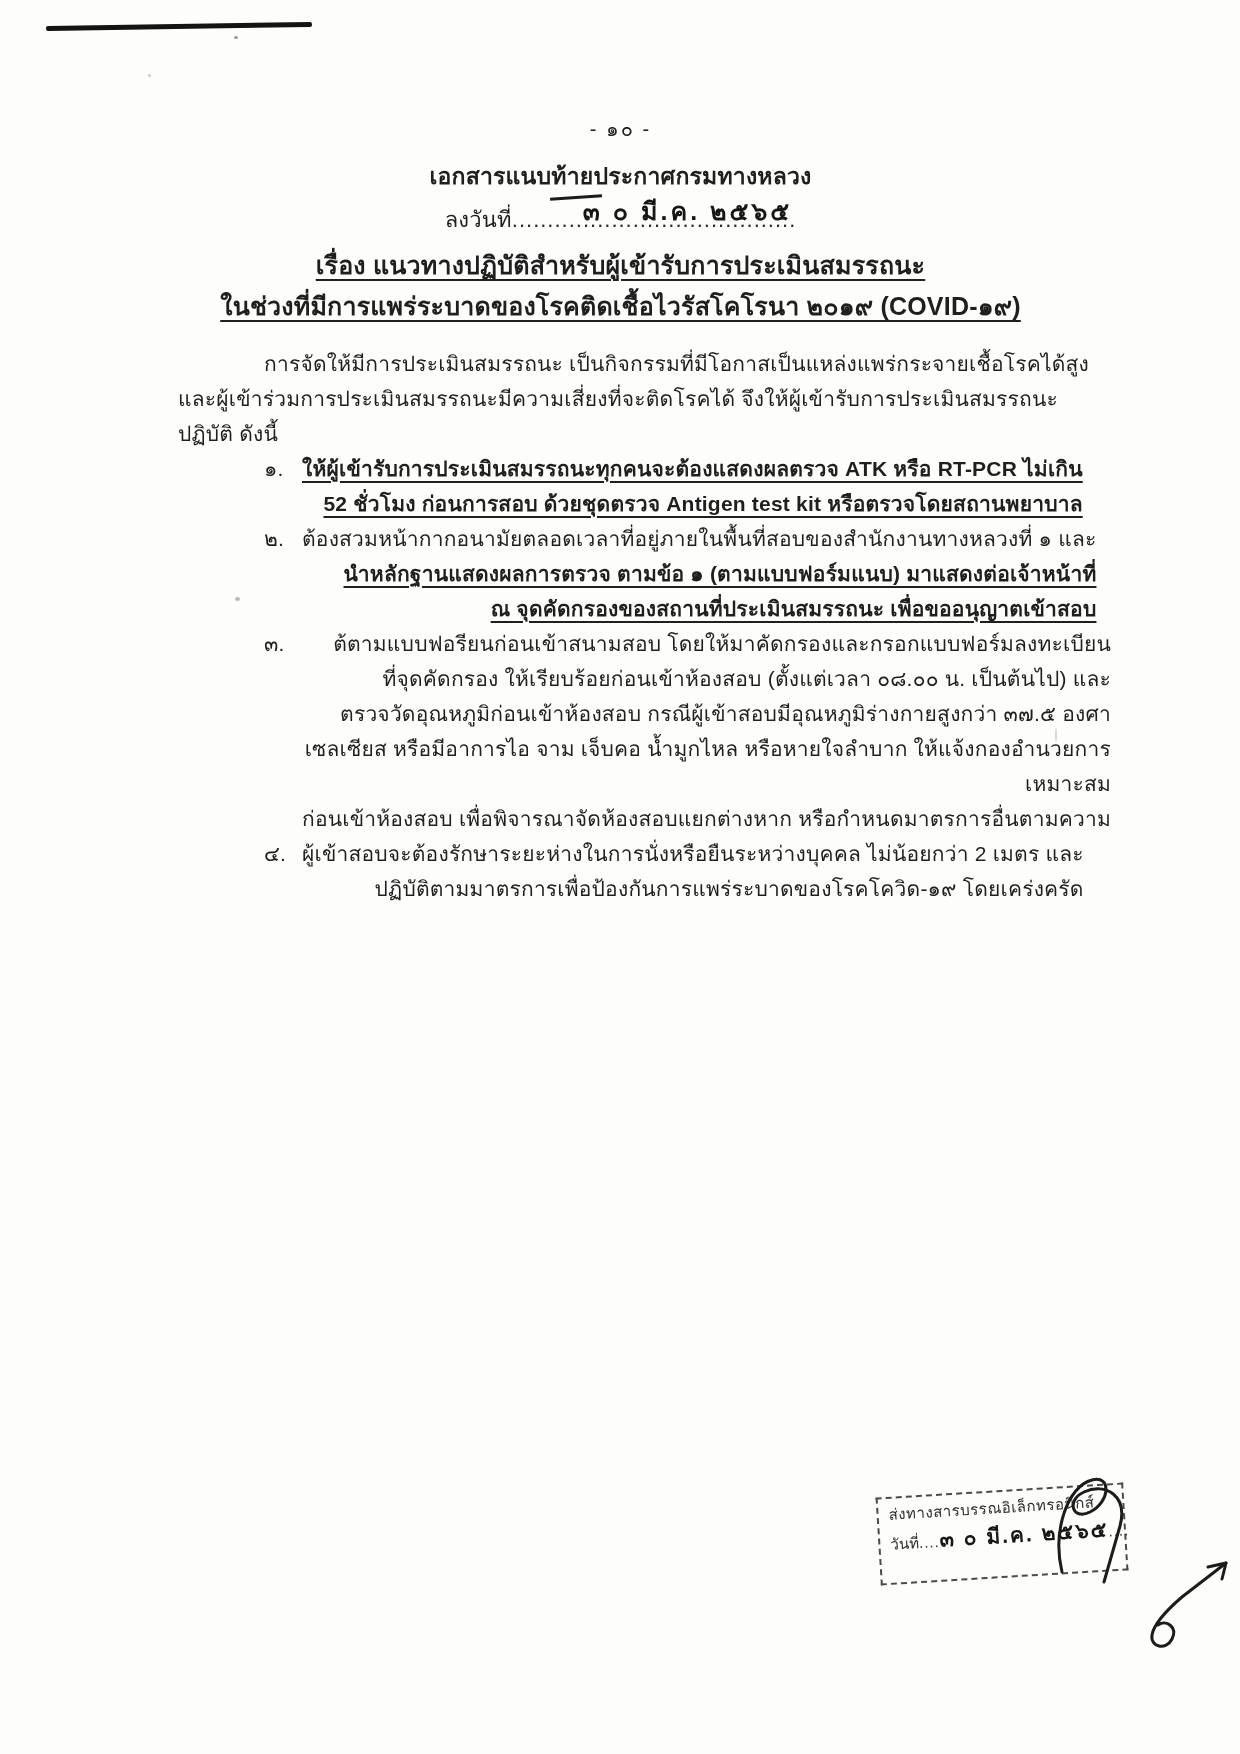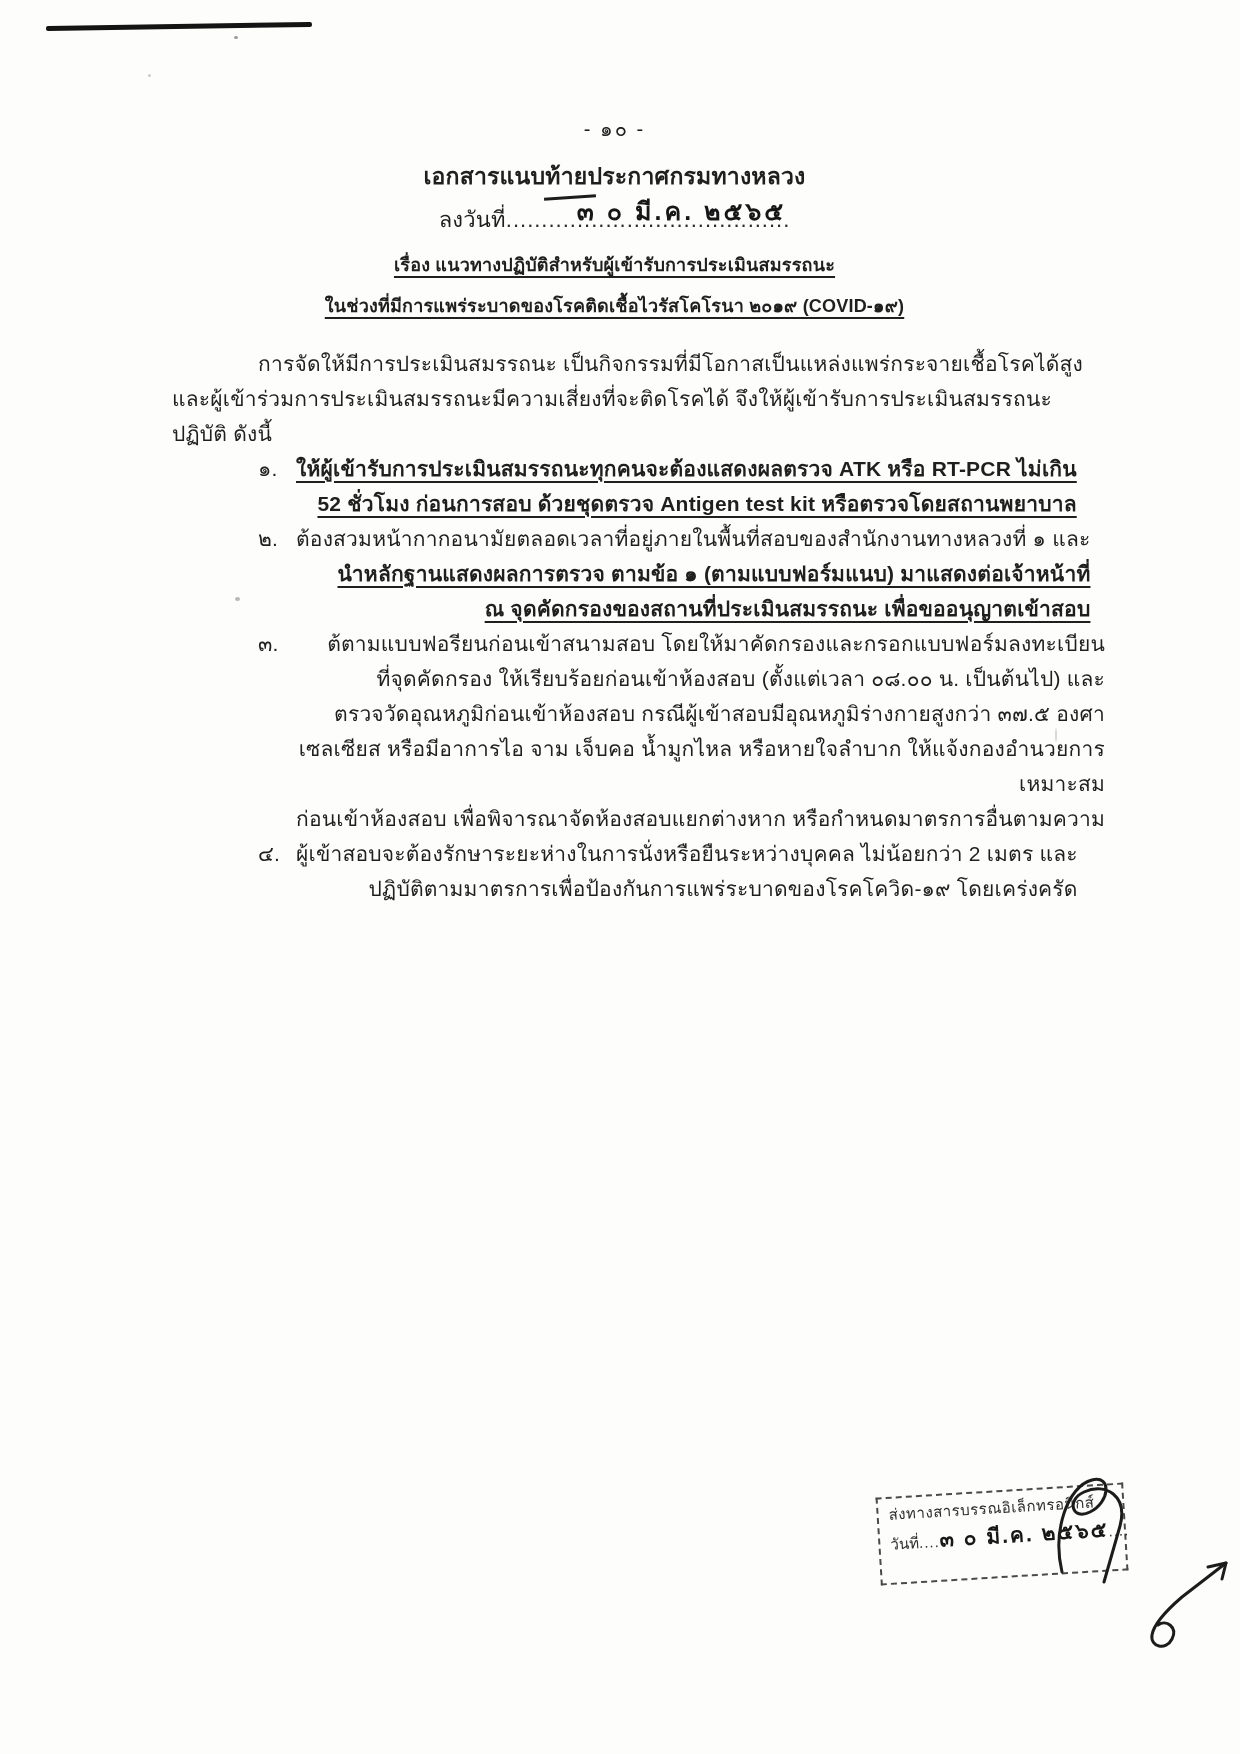--- a/index.html
+++ b/index.html
@@ -26,21 +26,21 @@
   }
   .speck { position: absolute; background: #9a9a9a; border-radius: 50%; }
   .speck.s1 { left: 234px; top: 36px; width: 4px; height: 3px; }
   .speck.s2 { left: 148px; top: 74px; width: 3px; height: 3px; opacity:.5; }
   .speck.s3 { left: 235px; top: 597px; width: 5px; height: 4px; opacity:.7; }
   .speck.s4 { left: 630px; top: 815px; width: 3px; height: 3px; opacity:.5; }
   .speck.s5 { left: 1055px; top: 728px; width: 2px; height: 14px; opacity:.4; }
 
   .content {
     position: absolute;
-    left: 172px; top: 112px;
+    left: 178px; top: 112px;
     width: 885px;
     font-size: 21px;
     line-height: 35px;
     letter-spacing: 0.2px;
   }
   .header { text-align: center; }
   .page-num {
     font-size: 20px; font-weight: 500;
     margin-bottom: 12px; letter-spacing: 2px;
   }
@@ -65,21 +65,21 @@
     color: #161616;
   }
   .date-stamp-overline {
     position: absolute;
     left: 42%; top: -6px;
     width: 52px; height: 3px;
     background: #1c1c1c;
     transform: rotate(-4deg);
   }
   .subject {
-    font-size: 18px; font-weight: 700;
+    font-size: 25px; font-weight: 700;
     text-decoration: underline;
     text-underline-offset: 5px;
     text-decoration-thickness: 1.6px;
     margin-top: 6px;
     line-height: 35px;
   }
   .intro { margin-top: 22px; }
   .intro .line { white-space: nowrap; }
   .intro .line.indent { padding-left: 86px; }
 

